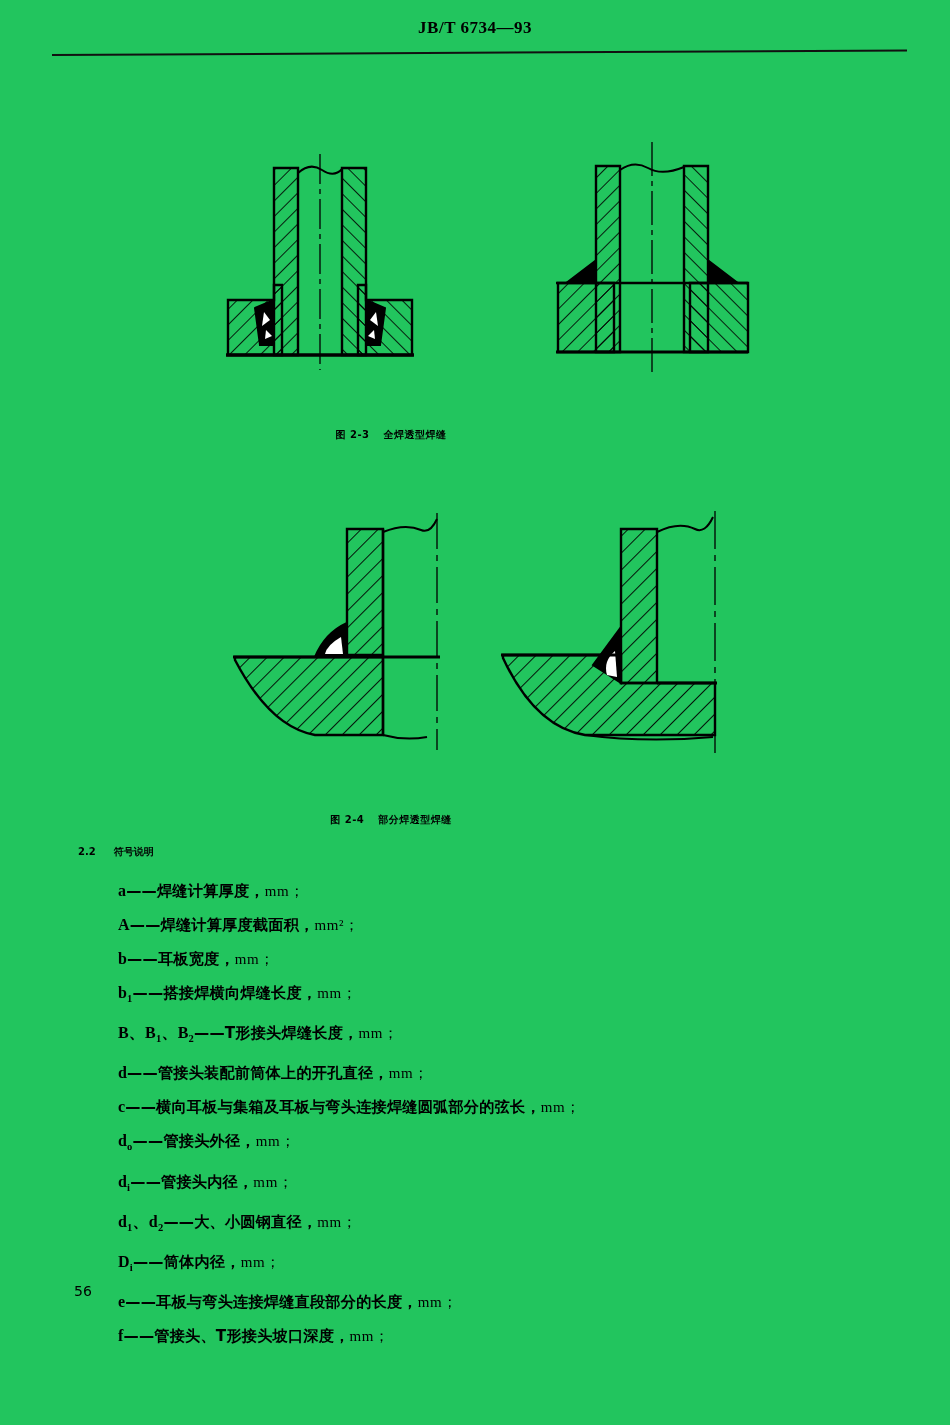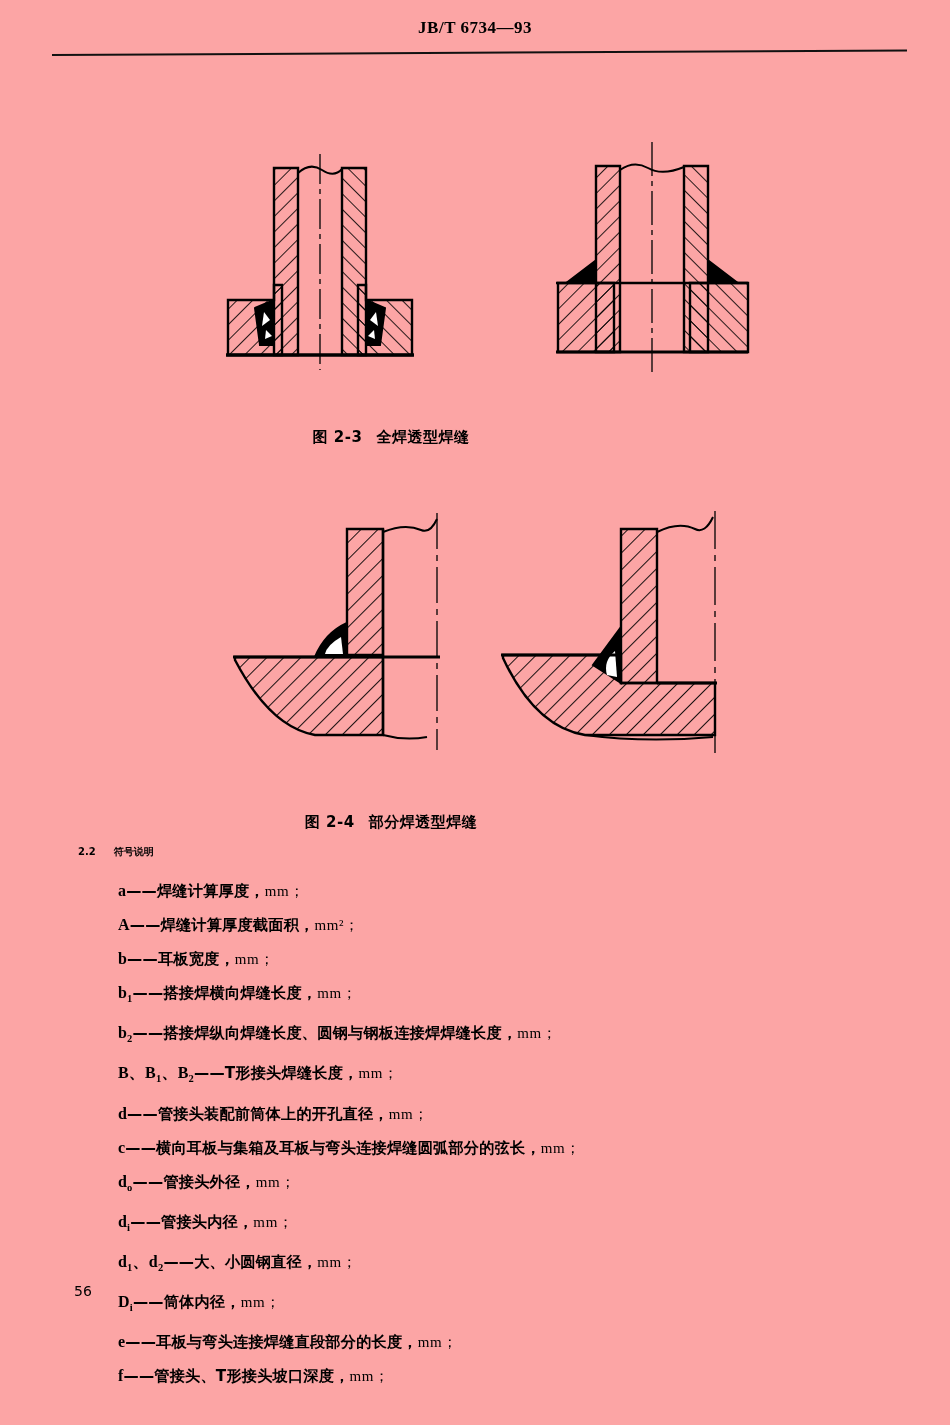--- a/index.html
+++ b/index.html
@@ -8,21 +8,21 @@
     background: #ffffff;
   }
   body {
     font-family: "Liberation Serif", "DejaVu Serif", serif;
     color: #000000;
   }
   #page {
     position: relative;
     width: 950px;
     height: 1425px;
-    background: #fca5a5;
+    background: #22c55e;
     overflow: hidden;
   }
 
   
   .page-header {
     position: absolute;
     top: 18px;
     left: 0;
     width: 950px;
     text-align: center;
@@ -44,21 +44,21 @@
 
   
   .fig-area { position: absolute; }
   .fig-caption {
     position: absolute;
     width: 782px;
     left: 0;
     text-align: center;
     font-family: "DejaVu Sans", "Liberation Sans", sans-serif;
     font-weight: bold;
-    font-size: 15px;
+    font-size: 10px;
     letter-spacing: 0.5px;
   }
   .fig-caption .cap-num { margin-right: 14px; }
 
   
   .section-head {
     position: absolute;
     left: 78px;
     font-family: "DejaVu Sans", "Liberation Sans", sans-serif;
     font-weight: bold;
@@ -240,23 +240,20 @@
     <div class="def-line">
       <span class="sym">A</span><span>——</span><span>焊缝计算厚度截面积，</span><span class="unit">mm²；</span>
     </div>
     <div class="def-line">
       <span class="sym">b</span><span>——</span><span>耳板宽度，</span><span class="unit">mm；</span>
     </div>
     <div class="def-line">
       <span class="sym">b<sub>1</sub></span><span>——</span><span>搭接焊横向焊缝长度，</span><span class="unit">mm；</span>
     </div>
     <div class="def-line">
-      <span class="sym">b<sub>2</sub></span><span>——</span><span>搭接焊纵向焊缝长度、圆钢与钢板连接焊焊缝长度，</span><span class="unit">mm；</span>
-    </div>
-    <div class="def-line">
       <span class="sym">B、B<sub>1</sub>、B<sub>2</sub></span><span>——</span><span>T形接头焊缝长度，</span><span class="unit">mm；</span>
     </div>
     <div class="def-line">
       <span class="sym">d</span><span>——</span><span>管接头装配前筒体上的开孔直径，</span><span class="unit">mm；</span>
     </div>
     <div class="def-line">
       <span class="sym">c</span><span>——</span><span>横向耳板与集箱及耳板与弯头连接焊缝圆弧部分的弦长，</span><span class="unit">mm；</span>
     </div>
     <div class="def-line">
       <span class="sym">d<sub>o</sub></span><span>——</span><span>管接头外径，</span><span class="unit">mm；</span>

